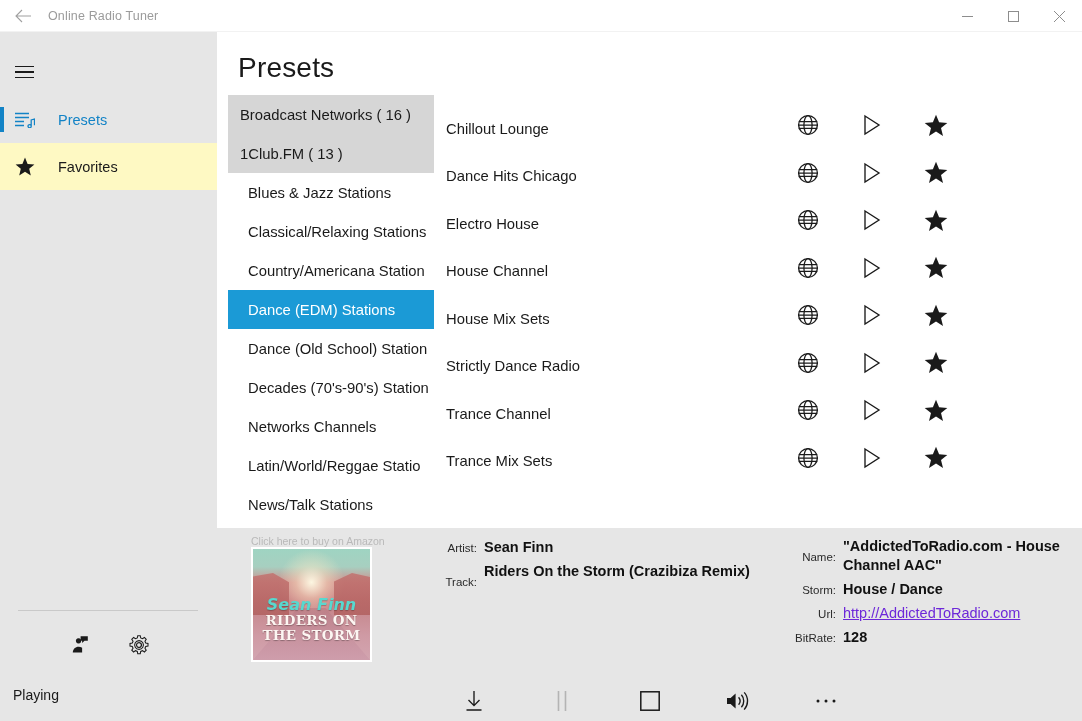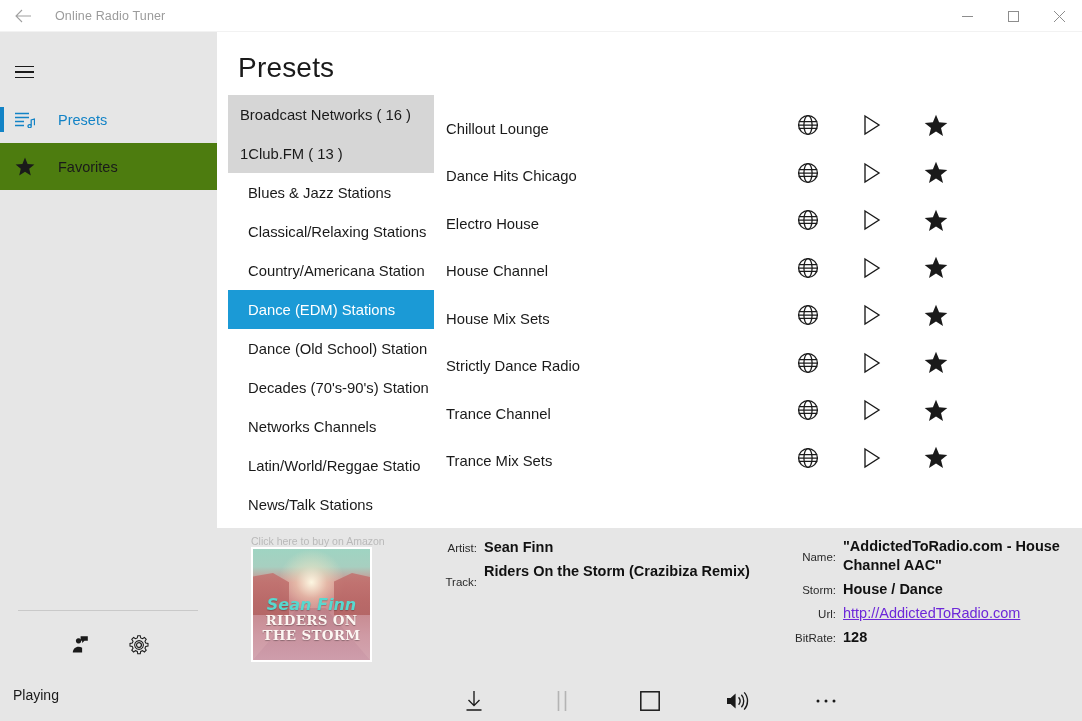--- a/index.html
+++ b/index.html
@@ -34,21 +34,21 @@
   .back-btn {
     width: 46px; height: 32px;
     display: flex; align-items: center; justify-content: center;
     color: #a0a0a0;
   }
   .back-btn svg { display: block; }
   .app-title {
     font-size: 12.5px;
     color: #9b9b9b;
     letter-spacing: .15px;
-    margin-left: 9px;
+    margin-left: 2px;
   }
   .win-controls {
     position: absolute;
     right: 0; top: 0;
     height: 32px;
     display: flex;
   }
   .win-btn {
     width: 46px; height: 32px;
     display: flex; align-items: center; justify-content: center;
@@ -86,21 +86,21 @@
   }
   .nav-item.selected { background: #e6e6e6; }
   .nav-item.selected .nav-label { color: #1383c6; }
   .nav-item.selected::before {
     content: "";
     position: absolute;
     left: 0; top: 11px;
     width: 3.5px; height: 25px;
     background: #1383c6;
   }
-  .nav-item.hovered { background: #4d7c0f; }
+  .nav-item.hovered { background: #fef9c3; }
   .nav-icon {
     width: 26px;
     display: flex;
     align-items: center;
     justify-content: flex-start;
     color: #1a1a1a;
   }
   .nav-item.selected .nav-icon { color: #1383c6; }
   .nav-label {
     font-size: 14.5px;

